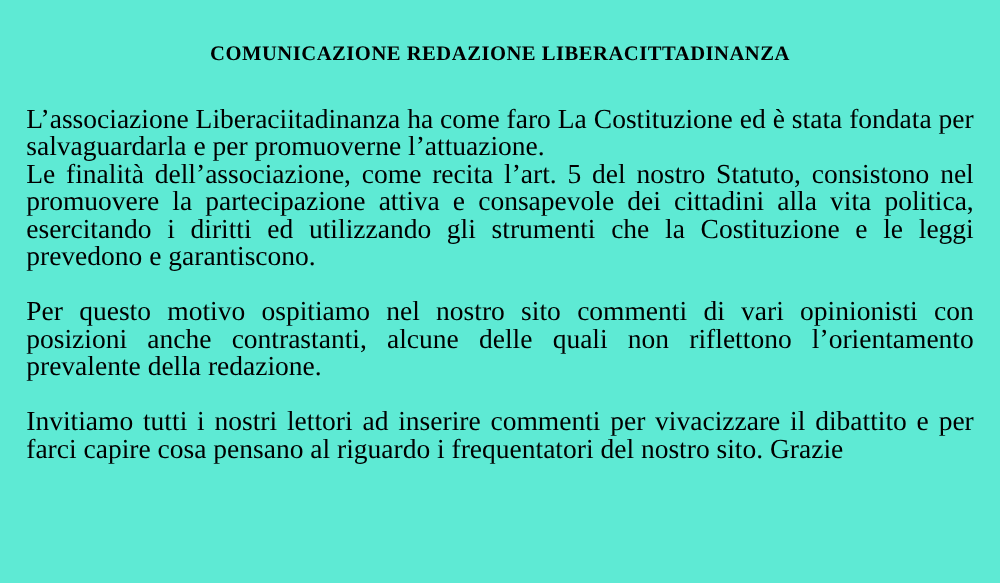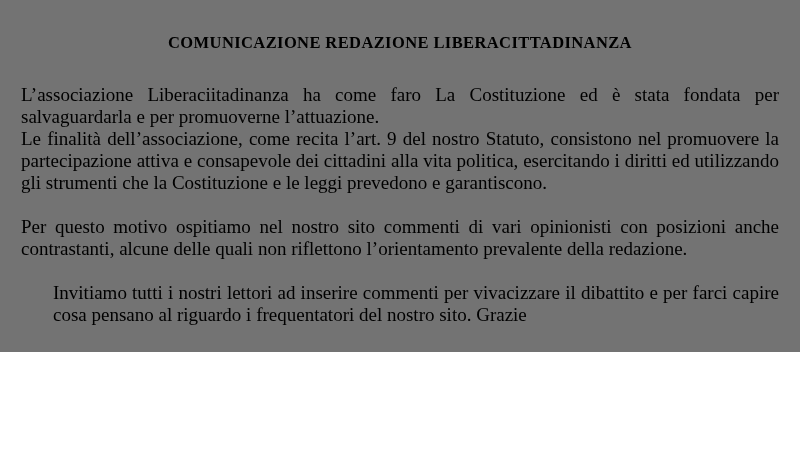--- a/index.html
+++ b/index.html
@@ -10,56 +10,55 @@
   body {
     width: 800px;
     height: 466px;
     overflow: hidden;
     font-family: "Liberation Serif", serif;
     color: #000000;
   }
   .page {
     box-sizing: border-box;
     width: 800px;
-    height: 352px;
+    height: 466px;
     padding: 32px 21px 0 21px;
-    background: #737373;
+    background: #5eead4;
   }
   .doc-title {
     margin: 0 0 30px 0;
     font-size: 16.5px;
     font-weight: bold;
     line-height: 22px;
     text-align: center;
     letter-spacing: 0.4px;
   }
   .block {
     margin: 0 0 22px 0;
   }
   .block:last-child {
     margin-bottom: 0;
-    margin-left: 32px;
   }
   .block p {
     margin: 0;
-    font-size: 19px;
+    font-size: 22px;
     line-height: 22px;
     text-align: justify;
   }
 </style>
 </head>
 <body>
 
 <div class="page">
 
   <h1 class="doc-title">COMUNICAZIONE REDAZIONE LIBERACITTADINANZA</h1>
 
   <div class="block">
     <p>L’associazione Liberaciitadinanza ha come faro La Costituzione ed è stata fondata per salvaguardarla e per promuoverne l’attuazione.</p>
-    <p>Le finalità dell’associazione, come recita l’art. 9 del nostro Statuto, consistono nel promuovere la partecipazione attiva e consapevole dei cittadini alla vita politica, esercitando i diritti ed utilizzando gli strumenti che la Costituzione e le leggi prevedono e garantiscono.</p>
+    <p>Le finalità dell’associazione, come recita l’art. 5 del nostro Statuto, consistono nel promuovere la partecipazione attiva e consapevole dei cittadini alla vita politica, esercitando i diritti ed utilizzando gli strumenti che la Costituzione e le leggi prevedono e garantiscono.</p>
   </div>
 
   <div class="block">
     <p>Per questo motivo ospitiamo nel nostro sito commenti di vari opinionisti con posizioni anche contrastanti, alcune delle quali non riflettono l’orientamento prevalente della redazione.</p>
   </div>
 
   <div class="block">
     <p>Invitiamo tutti i nostri lettori ad inserire commenti per vivacizzare il dibattito e per farci capire cosa pensano al riguardo i frequentatori del nostro sito. Grazie</p>
   </div>
 

